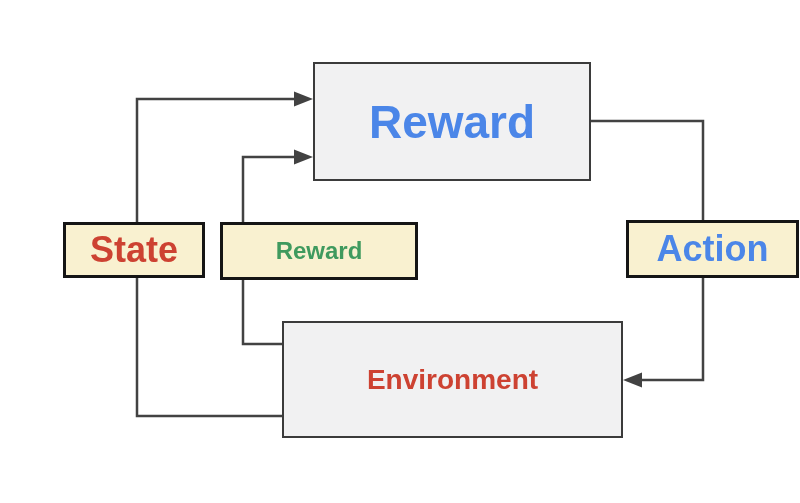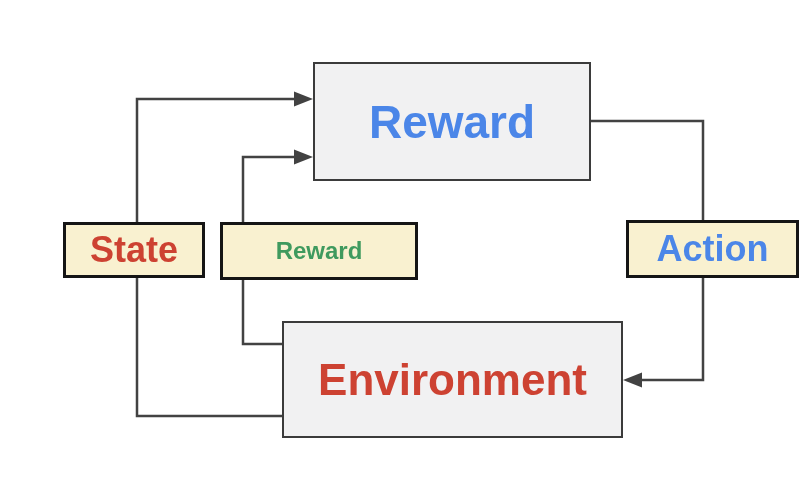--- a/index.html
+++ b/index.html
@@ -21,21 +21,21 @@
   }
   .node-main{
     background:var(--box-gray-fill,#f1f1f2);
     border:2.5px solid var(--box-gray-border,#3b3b3b);
   }
   .node-label{
     background:var(--label-cream-fill,#f9f1d0);
     border:3px solid var(--label-black-border,#151515);
   }
   #agent-box{left:313px;top:62px;width:278px;height:119px;font-size:46px;color:var(--blue,#4b86e8);}
-  #environment-box{left:282px;top:321px;width:341px;height:117px;font-size:44px;color:var(--red,#cd4232);}
+  #environment-box{left:282px;top:321px;width:341px;height:117px;font-size:28px;color:var(--red,#cd4232);}
   #state-box{left:63px;top:222px;width:142px;height:56px;font-size:36px;color:var(--red,#cd4232);}
   #reward-box{left:220px;top:222px;width:198px;height:58px;font-size:24px;color:var(--green,#3f9a5e);}
   #action-box{left:613px;top:220px;width:173px;height:58px;font-size:36px;color:var(--blue,#4b86e8);margin-left:13px;}
   .edge{stroke:var(--line-gray,#424242);stroke-width:2.5;fill:none;}
   .arrowhead{fill:var(--line-gray,#424242);stroke:none;}
 </style>
 </head>
 <body>
 
 <div id="canvas">

